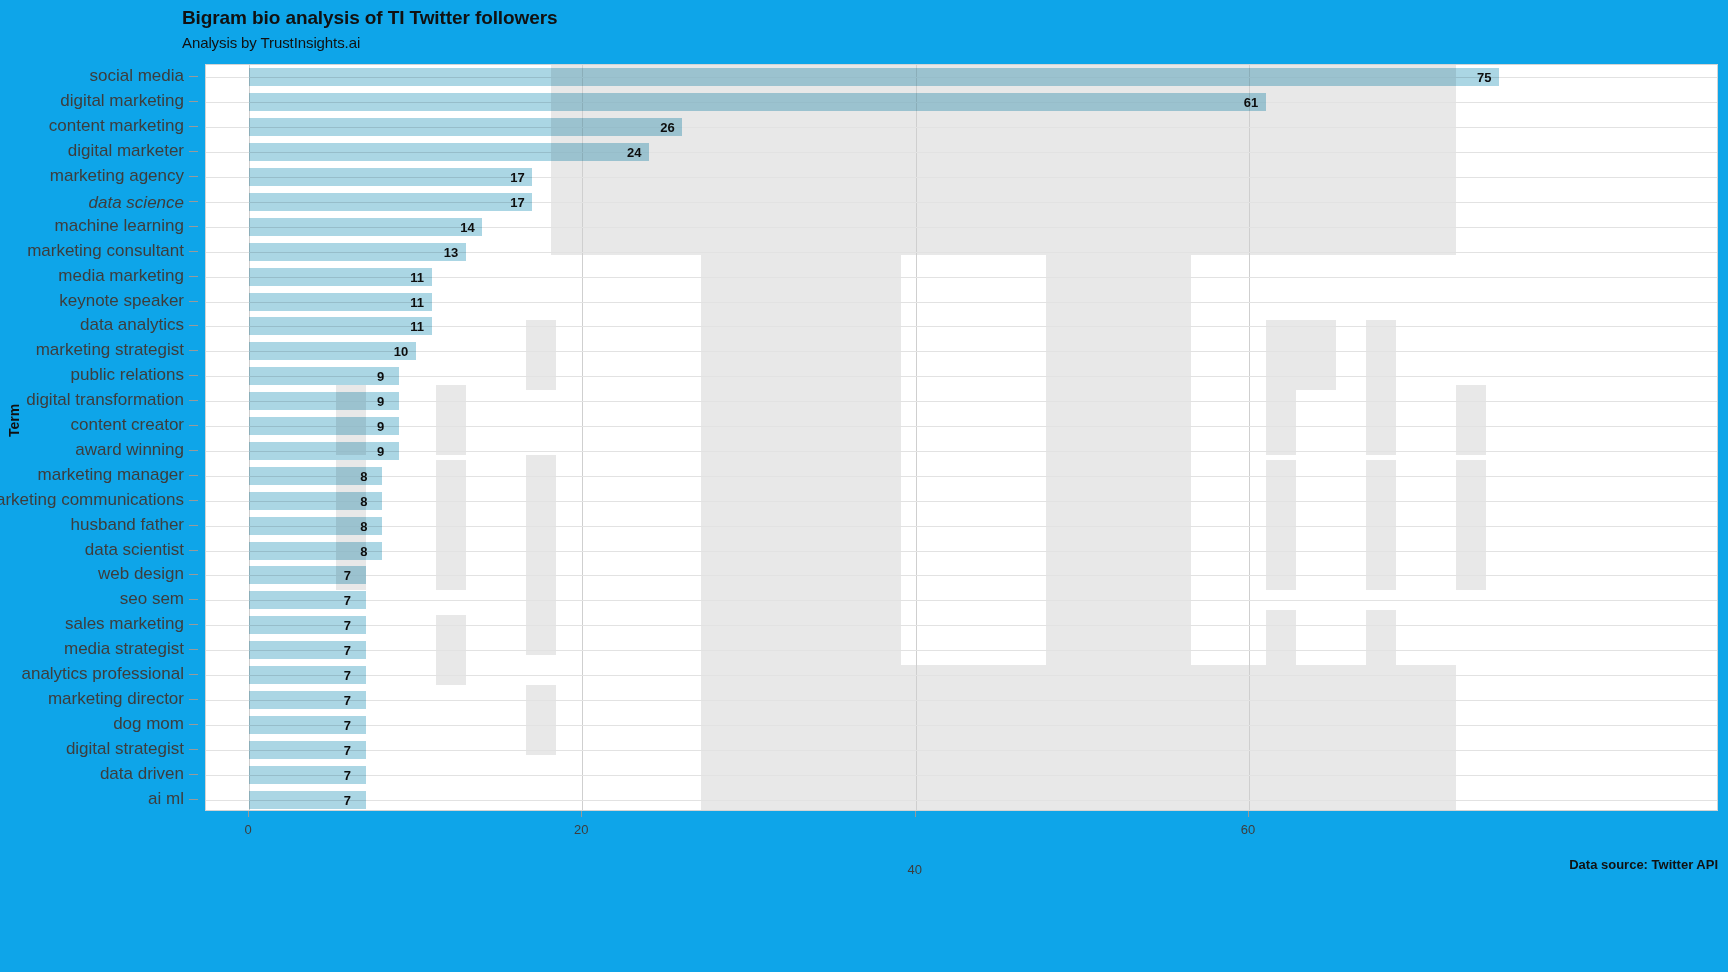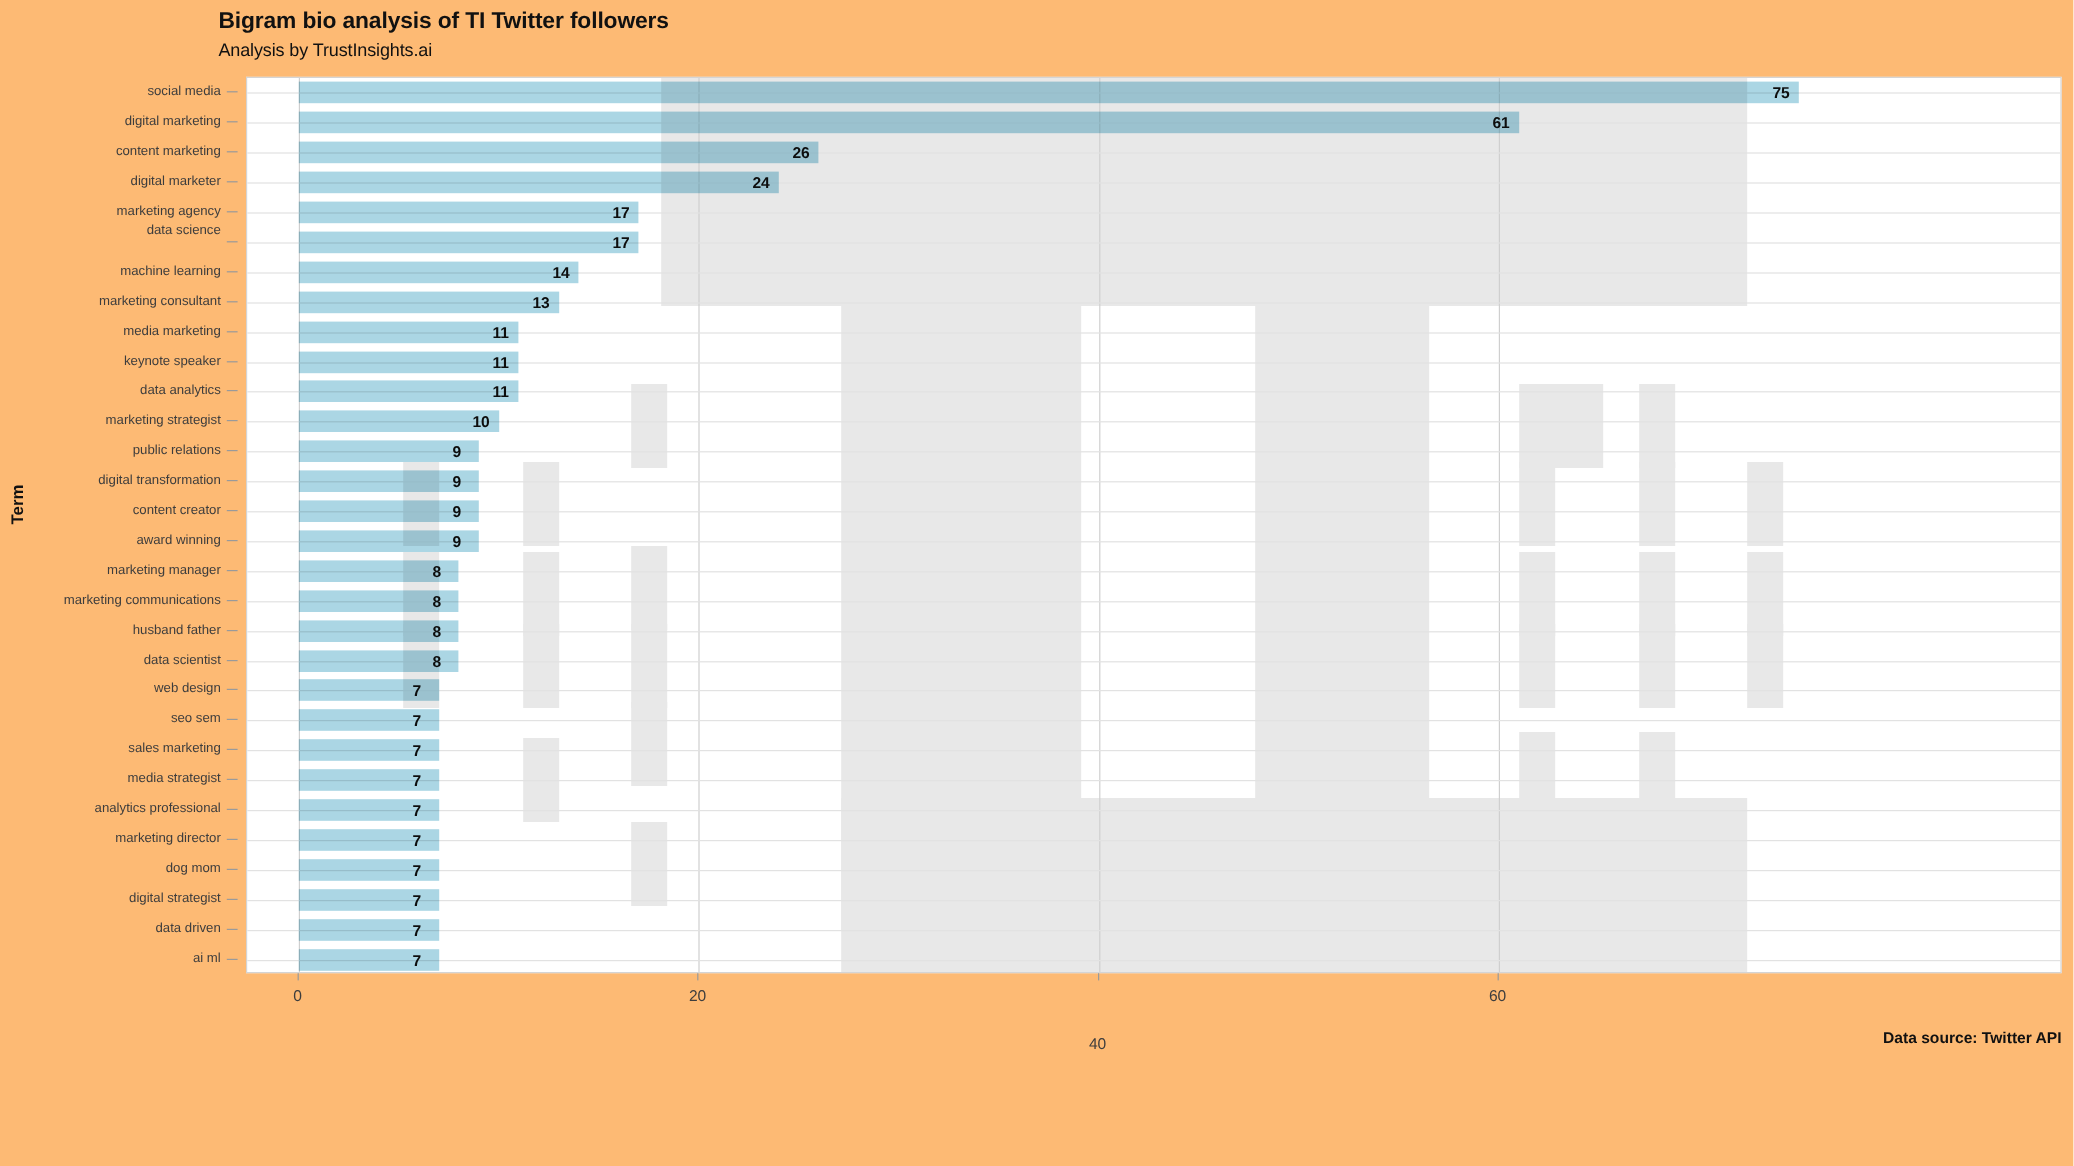--- a/index.html
+++ b/index.html
@@ -1,17 +1,17 @@
 <!DOCTYPE html>
 <html><head>
 <meta charset="utf-8">
 <style>
   html,body{margin:0;padding:0;background:#ffffff;}
   body{width:1728px;height:972px;font-family:"Liberation Sans",sans-serif;color:#1a1a1a;-webkit-font-smoothing:antialiased;}
-  #page{position:relative;width:1728px;height:972px;overflow:hidden;background:#fdba74;}
+  #page{position:relative;width:1728px;height:972px;overflow:hidden;background:#0ea5e9;}
 
   
   #chart-title{position:absolute;left:182px;top:7px;font-size:19px;font-weight:bold;color:#111;letter-spacing:-0.1px;white-space:nowrap;}
   #chart-subtitle{position:absolute;left:182px;top:34px;font-size:15px;font-weight:normal;color:#111;letter-spacing:-0.1px;white-space:nowrap;}
   #data-source{position:absolute;right:10px;top:857px;font-size:13px;font-weight:bold;color:#111;white-space:nowrap;}
 
   
   #plot{position:absolute;left:205px;top:64px;width:1513px;height:747px;background:#ffffff;border:1px solid #d4d4d4;box-sizing:border-box;overflow:hidden;}
 
   
@@ -22,21 +22,21 @@
   .vgrid{position:absolute;top:0;bottom:0;width:1px;background:#cfcfcf;}
   .hgrid{position:absolute;left:0;right:0;height:1px;background:#e2e2e2;}
 
   
   #bars{position:absolute;inset:0;}
   .bar{position:absolute;background:#abd6e4;mix-blend-mode:multiply;}
   .barlabel{position:absolute;font-size:13px;font-weight:bold;color:#0d0d0d;line-height:1;white-space:nowrap;}
 
   
   #ylabels{position:absolute;left:0;top:64px;width:198px;height:747px;}
-  .ylab{position:absolute;right:14px;font-size:11px;color:#3d3d3d;white-space:nowrap;transform:translateY(-50%);text-align:right;}
+  .ylab{position:absolute;right:14px;font-size:17px;color:#3d3d3d;white-space:nowrap;transform:translateY(-50%);text-align:right;}
   .ytick{position:absolute;right:0px;width:9px;height:1px;background:#9a9a9a;}
   #yaxis-title{position:absolute;left:6px;top:437px;font-size:14px;font-weight:bold;color:#111;transform:rotate(-90deg);transform-origin:left top;white-space:nowrap;}
 
   
   #xaxis{position:absolute;left:205px;top:811px;width:1513px;height:60px;}
   .xtick{position:absolute;top:0;width:1px;height:6px;background:#9a9a9a;}
   .xlab{position:absolute;top:11px;font-size:13px;color:#3d3d3d;transform:translateX(-50%);white-space:nowrap;}
   #xaxis-title{position:absolute;left:205px;top:832px;width:1513px;text-align:center;font-size:14px;font-weight:bold;color:#111;}
 </style>
 </head>
@@ -52,21 +52,21 @@
       <div class="ylab" style="top: 12.45px;">social media</div>
       <div class="ytick" style="top: 12px;"></div>
       <div class="ylab" style="top: 37.35px;">digital marketing</div>
       <div class="ytick" style="top: 37px;"></div>
       <div class="ylab" style="top: 62.25px;">content marketing</div>
       <div class="ytick" style="top: 62px;"></div>
       <div class="ylab" style="top: 87.15px;">digital marketer</div>
       <div class="ytick" style="top: 87px;"></div>
       <div class="ylab" style="top: 112.05px; margin-left: 11px;">marketing agency</div>
       <div class="ytick" style="top: 112px;"></div>
-      <div class="ylab" style="top: 128px;">data science</div>
+      <div class="ylab" style="top: 139px; font-style: italic;">data science</div>
       <div class="ytick" style="top: 137px;"></div>
       <div class="ylab" style="top: 161.85px;">machine learning</div>
       <div class="ytick" style="top: 162px;"></div>
       <div class="ylab" style="top: 186.75px;">marketing consultant</div>
       <div class="ytick" style="top: 187px;"></div>
       <div class="ylab" style="top: 211.65px;">media marketing</div>
       <div class="ytick" style="top: 212px;"></div>
       <div class="ylab" style="top: 236.55px;">keynote speaker</div>
       <div class="ytick" style="top: 237px;"></div>
       <div class="ylab" style="top: 261.45px;">data analytics</div>

